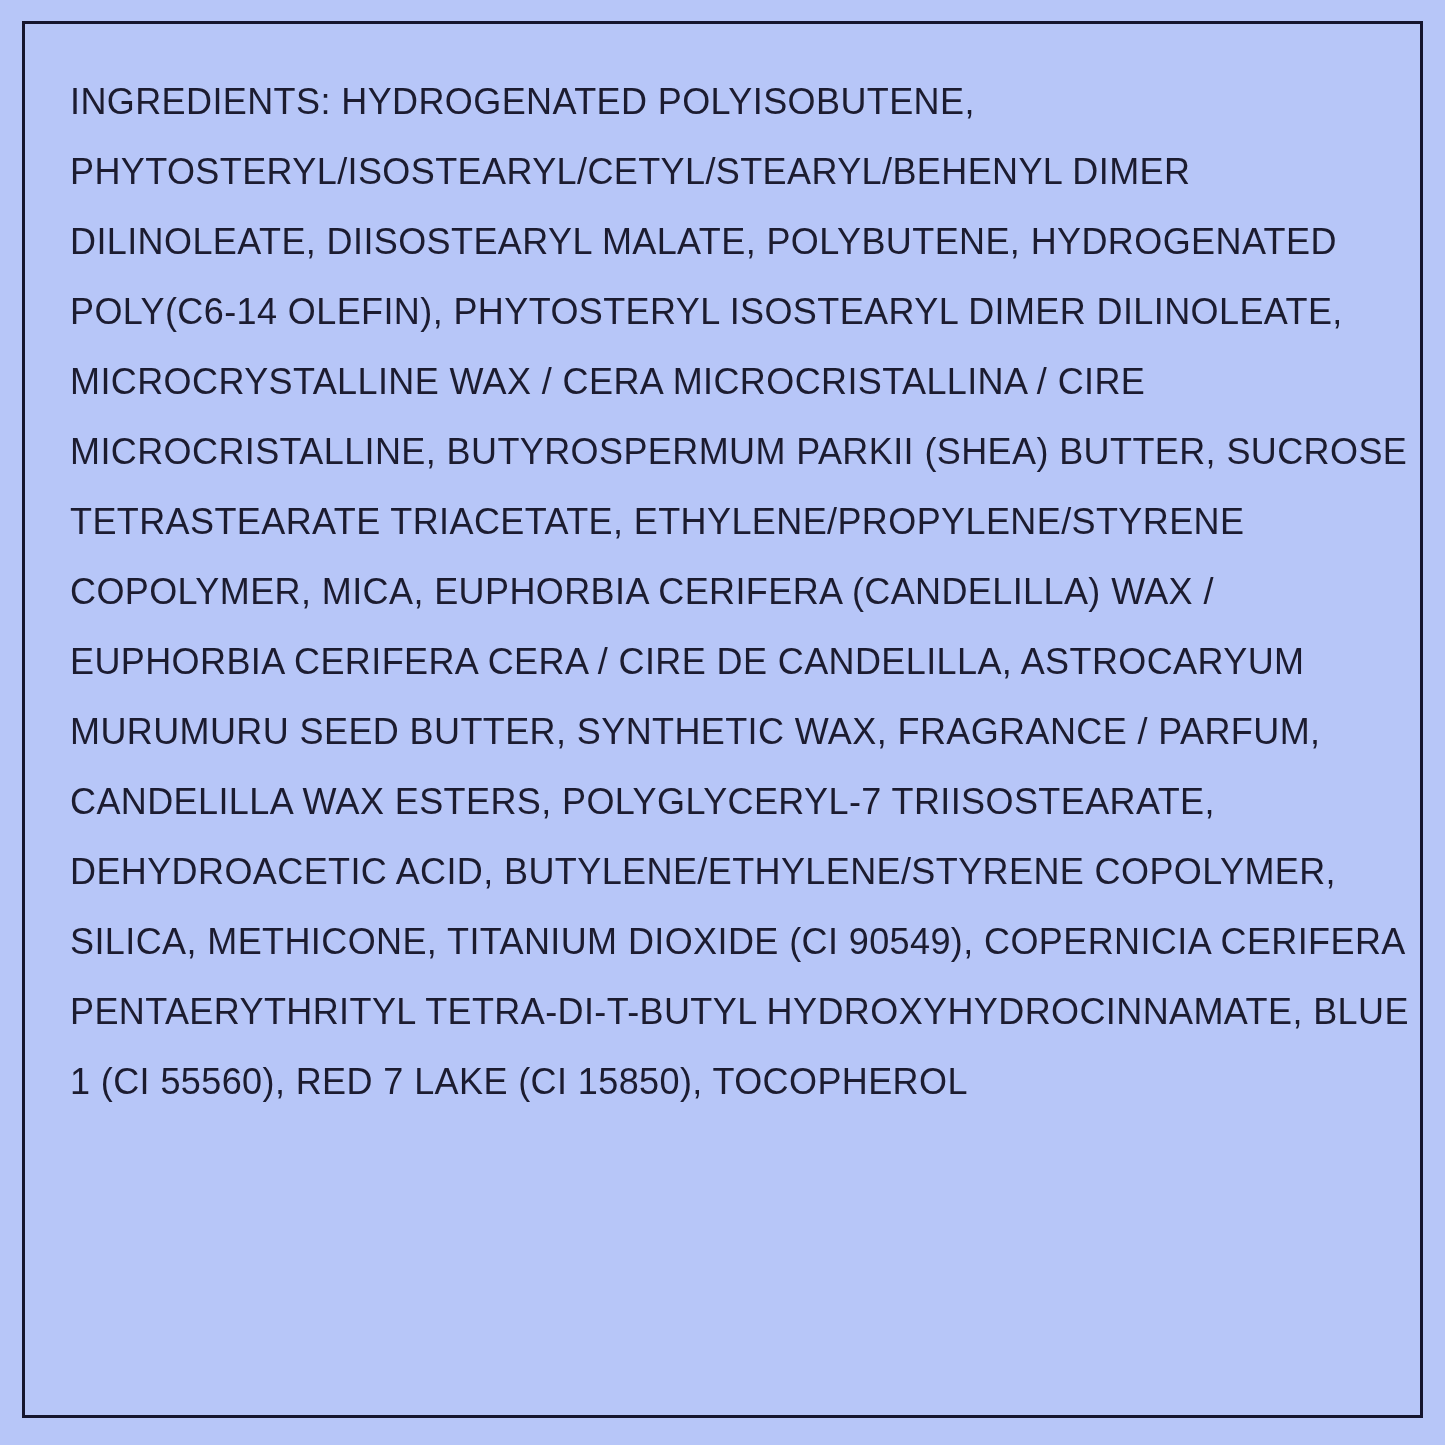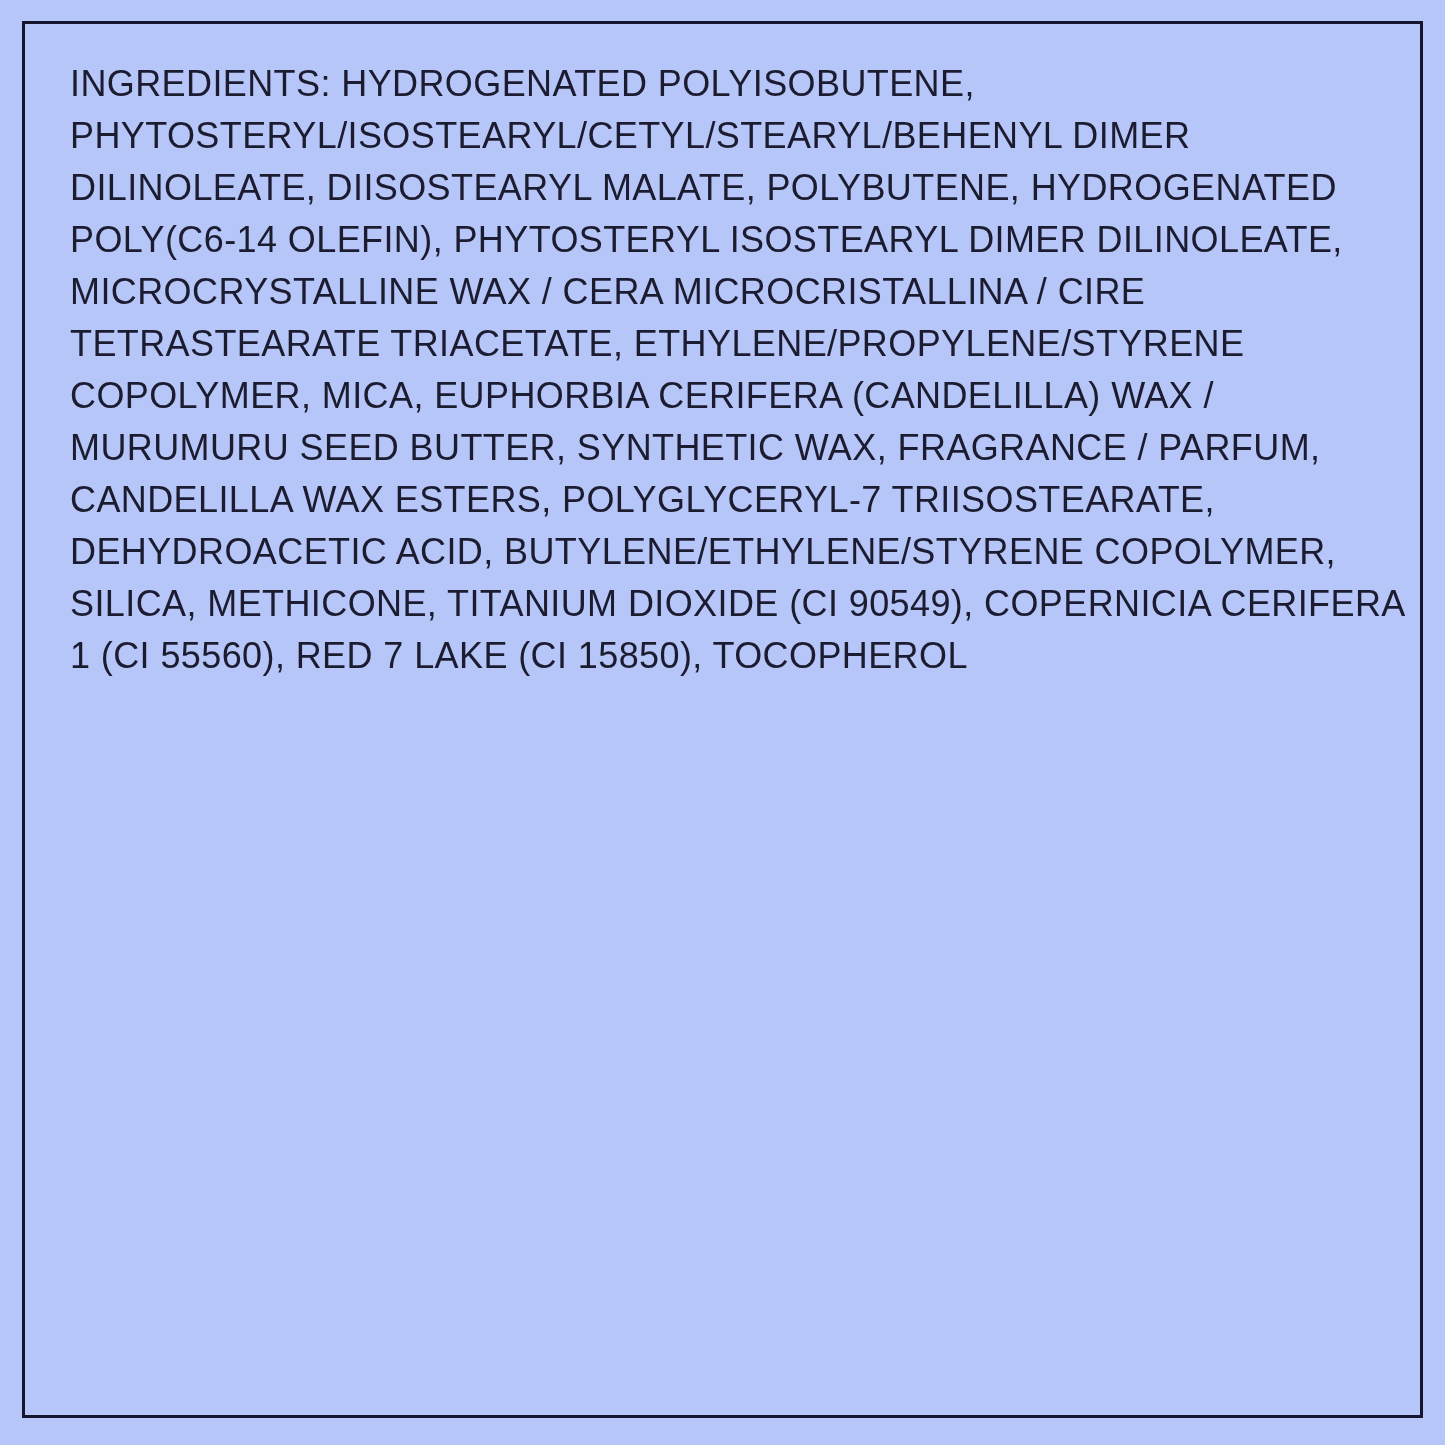--- a/index.html
+++ b/index.html
@@ -35,33 +35,37 @@
     top: 34px;
     right: 30px;
     color: var(--text);
     font-size: 36px;
     line-height: 52px;
     letter-spacing: 0.4px;
     font-weight: 400;
   }
   .ingredients-text .line {
     white-space: nowrap;
+    margin-top: 18px;
   }
 </style>
 </head>
 <body>
 
 <div class="label-frame">
   <div class="ingredients-text">
       <div class="line">INGREDIENTS: HYDROGENATED POLYISOBUTENE,</div>
       <div class="line">PHYTOSTERYL/ISOSTEARYL/CETYL/STEARYL/BEHENYL DIMER</div>
       <div class="line">DILINOLEATE, DIISOSTEARYL MALATE, POLYBUTENE, HYDROGENATED</div>
       <div class="line">POLY(C6-14 OLEFIN), PHYTOSTERYL ISOSTEARYL DIMER DILINOLEATE,</div>
       <div class="line">MICROCRYSTALLINE WAX / CERA MICROCRISTALLINA / CIRE</div>
+      <div class="line">MICROCRISTALLINE, BUTYROSPERMUM PARKII (SHEA) BUTTER, SUCROSE</div>
       <div class="line">TETRASTEARATE TRIACETATE, ETHYLENE/PROPYLENE/STYRENE</div>
       <div class="line">COPOLYMER, MICA, EUPHORBIA CERIFERA (CANDELILLA) WAX /</div>
+      <div class="line">EUPHORBIA CERIFERA CERA / CIRE DE CANDELILLA, ASTROCARYUM</div>
       <div class="line">MURUMURU SEED BUTTER, SYNTHETIC WAX, FRAGRANCE / PARFUM,</div>
       <div class="line">CANDELILLA WAX ESTERS, POLYGLYCERYL-7 TRIISOSTEARATE,</div>
       <div class="line">DEHYDROACETIC ACID, BUTYLENE/ETHYLENE/STYRENE COPOLYMER,</div>
       <div class="line">SILICA, METHICONE, TITANIUM DIOXIDE (CI 90549), COPERNICIA CERIFERA</div>
+      <div class="line">PENTAERYTHRITYL TETRA-DI-T-BUTYL HYDROXYHYDROCINNAMATE, BLUE</div>
       <div class="line">1 (CI 55560), RED 7 LAKE (CI 15850), TOCOPHEROL</div>
     </div>
 </div>
 
 </body></html>

